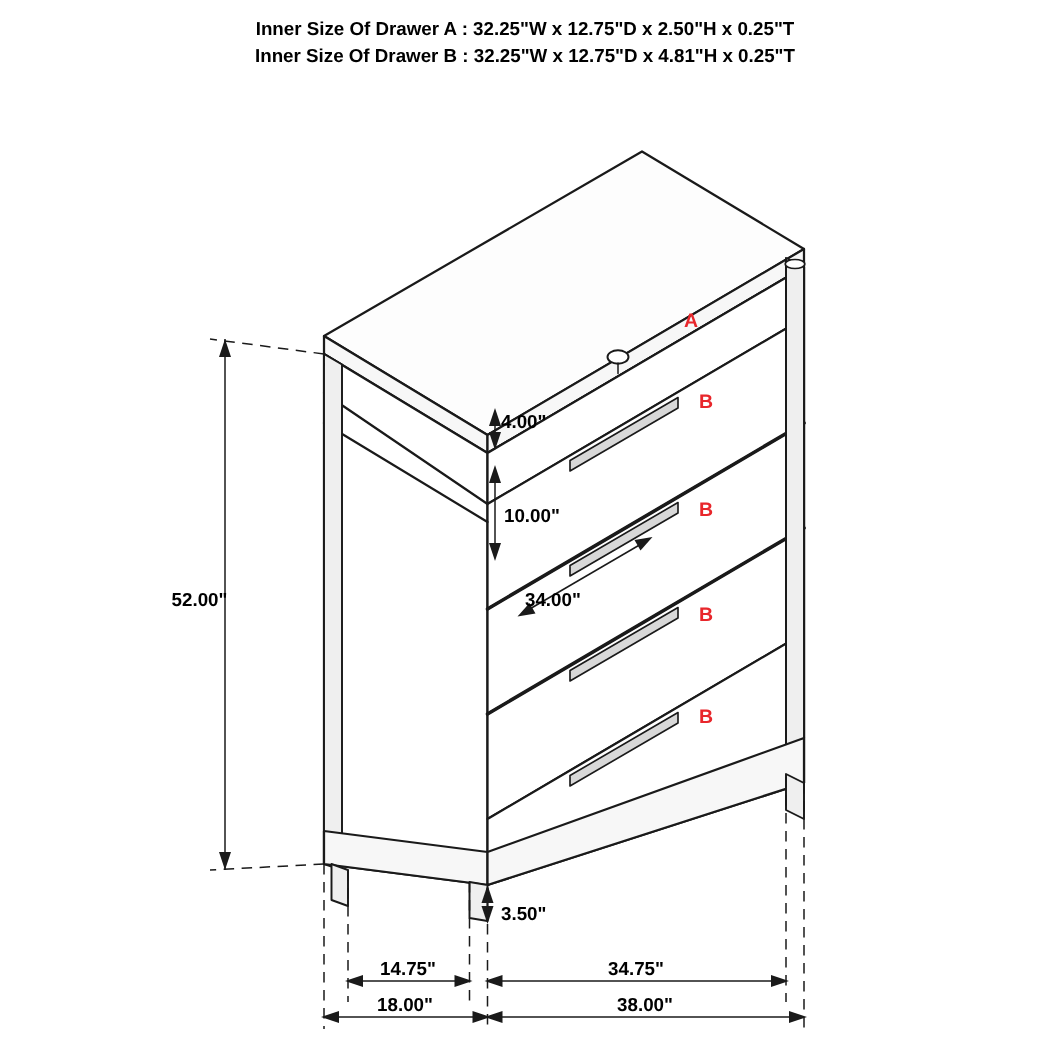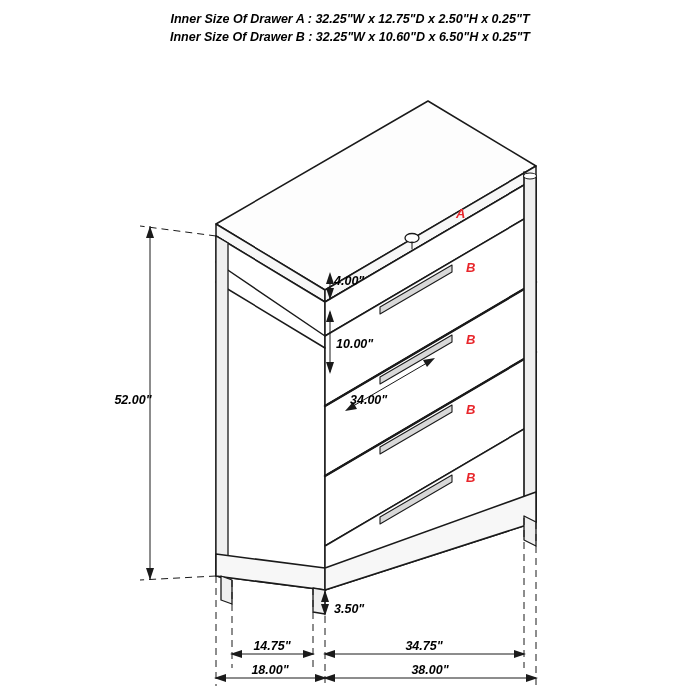--- a/index.html
+++ b/index.html
@@ -12,21 +12,20 @@
     height: 700px;
     font-family: "Liberation Sans", sans-serif;
     color: #000000;
     overflow: hidden;
     position: relative;
   }
   #root {
     position: relative;
     width: 556px;
     height: 700px;
-    font-style: italic;
   }
   .header {
     position: absolute;
     top: 10px;
     left: 0;
     width: 700px;
     text-align: center;
   }
   .header .line {
     font-size: 12.5px;
@@ -65,21 +64,21 @@
   .handle { fill: #d8d8d8; stroke: #1a1a1a; stroke-width: 1.1; stroke-linejoin: round; }
   .post { fill: #efefef; stroke: #1a1a1a; stroke-width: 1.3; stroke-linejoin: round; }
 </style>
 </head>
 <body>
 
 <div id="root">
 
   <div class="header">
     <div class="line">Inner Size Of Drawer A : 32.25"W x 12.75"D x 2.50"H x 0.25"T</div>
-    <div class="line">Inner Size Of Drawer B : 32.25"W x 10.60"D x 6.50"H x 0.25"T</div>
+    <div class="line">Inner Size Of Drawer B : 32.25"W x 12.75"D x 4.81"H x 0.25"T</div>
   </div>
 
   <svg class="diagram" viewBox="0 0 700 700">
 
     <polygon class="face-t" points="216,224 428,101 536,166 325,290"></polygon>
 
     <polygon class="face-l" points="216,224 325,290 325,302 216,236"></polygon>
     <polygon class="face-l" points="325,290 536,166 536,178 325,302"></polygon>
 
     <polygon class="face-l" points="325,302 536,178 536,522 325,590"></polygon>

